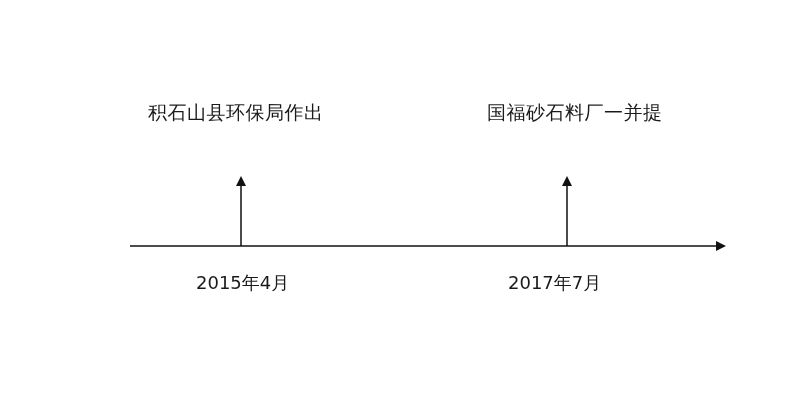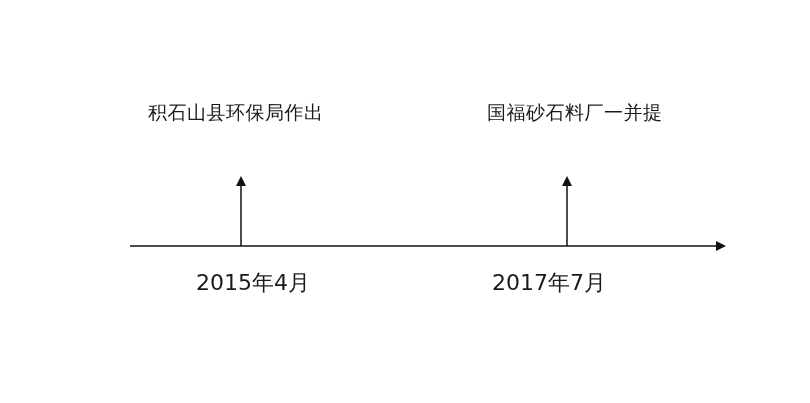--- a/index.html
+++ b/index.html
@@ -1,21 +1,21 @@
 <!DOCTYPE html>
 <html><head>
 <meta charset="utf-8">
 <style>
   html, body { margin: 0; padding: 0; background: #ffffff; }
   body { width: 810px; height: 403px; position: relative; overflow: hidden;
          font-family: "DejaVu Sans", "Liberation Sans", sans-serif; color: #1a1a1a; }
   svg.canvas { position: absolute; left: 0; top: 0; }
   .event-text { position: absolute; font-size: 19px; line-height: 30px; white-space: nowrap; letter-spacing: 0.5px; }
   .event-text div { display: block; }
-  .date-label { position: absolute; font-size: 22px; line-height: 22px; white-space: nowrap; }
+  .date-label { position: absolute; font-size: 18px; line-height: 22px; white-space: nowrap; }
 </style>
 </head>
 <body>
 
 <svg class="canvas" width="810" height="403">
   <defs>
     <marker id="arrowhead" markerWidth="10" markerHeight="10" refX="8" refY="5" orient="auto" markerUnits="userSpaceOnUse">
       <path d="M0,0 L10,5 L0,10 Z" fill="#111111"></path>
     </marker>
   </defs>
@@ -26,13 +26,13 @@
 
 <div class="event-text" style="left:148px; top:97px;">
   <div>积石山县环保局作出</div>
 </div>
 
 <div class="event-text" style="left:477px; top:97px;margin-left:10px;">
   <div>国福砂石料厂一并提</div>
 </div>
 
 <div class="date-label" style="left:196px; top:272px;">2015年4月</div>
-<div class="date-label" style="left:492px; top:272px;">2017年7月</div>
+<div class="date-label" style="left:508px; top:272px;">2017年7月</div>
 
 </body></html>

